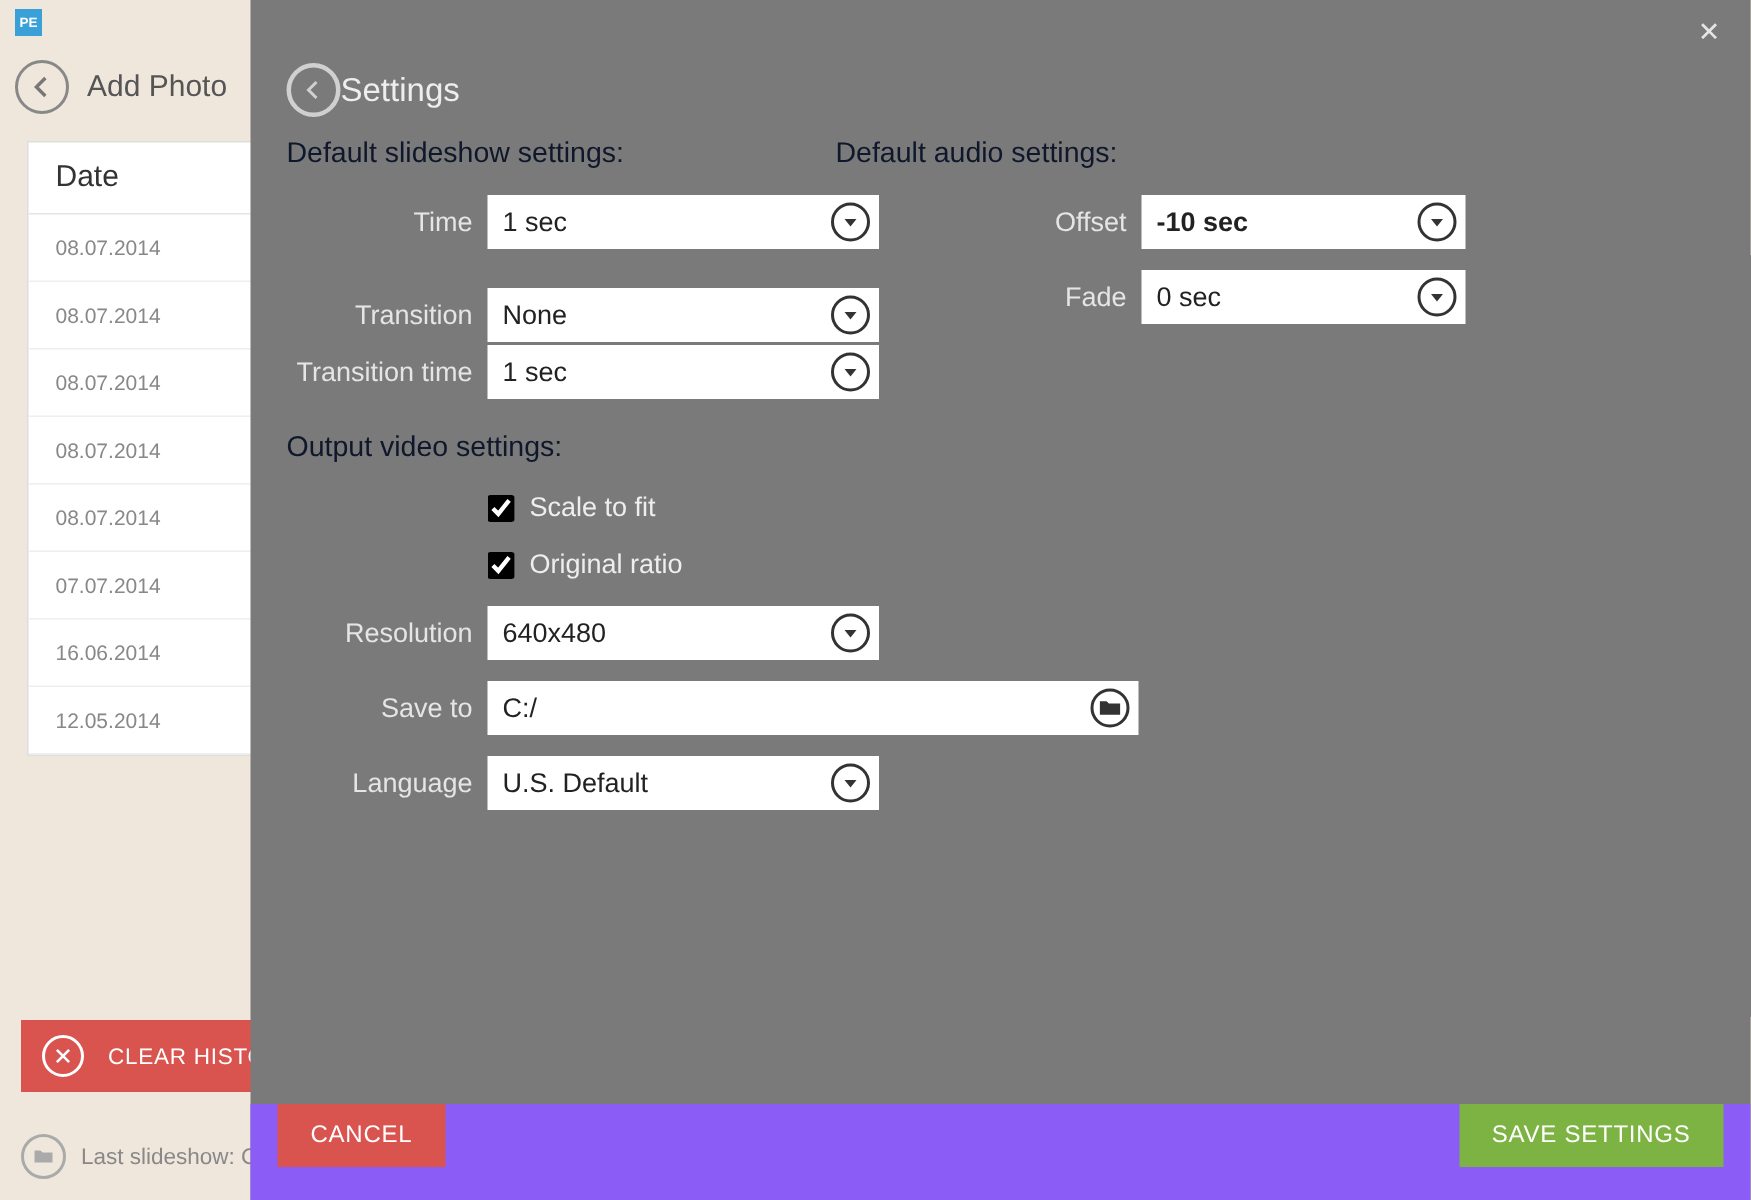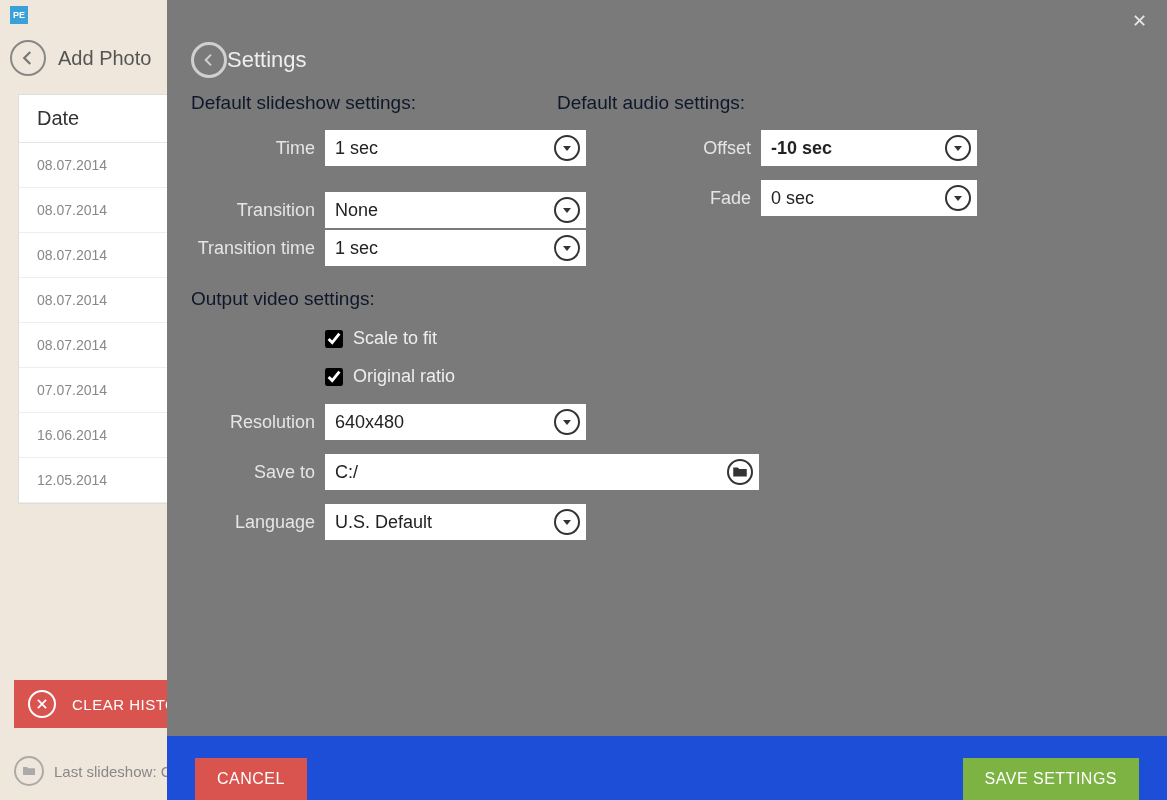--- a/index.html
+++ b/index.html
@@ -47,21 +47,21 @@
   .combo.wide { width:434px; }
   .combo .val { flex:1; }
   .combo .drop { width:26px; height:26px; border:2px solid #333; border-radius:50%; display:flex; align-items:center; justify-content:center; flex-shrink:0;}
   .combo .drop svg { width:12px; height:12px; }
   .combo .folder svg { width:18px; height:18px; }
 
   .cbrow { display:flex; align-items:center; gap:10px; color:#eee; font-size:18px; }
   .cbrow input { width:18px; height:18px; accent-color:#000; }
 
   
-  .footer { position:absolute; left:0; bottom:0; width:100%; height:64px; background:#1d4ed8; display:flex; align-items:flex-end; padding:0 28px; }
+  .footer { position:absolute; left:0; bottom:0; width:100%; height:64px; background:#8b5cf6; display:flex; align-items:flex-start; padding:0 18px; }
   .btn { height:42px; padding:0 22px; display:flex; align-items:center; font-size:16px; letter-spacing:0.5px; cursor:pointer; border:none; }
   .btn.cancel { background:#d9534f; color:#fff; }
   .btn.save { background:#7cb342; color:#fff; margin-left:auto; }
 </style>
 </head>
 <body>
 
 <div class="app-icon">PE</div>
 
 <div class="bg-header">

